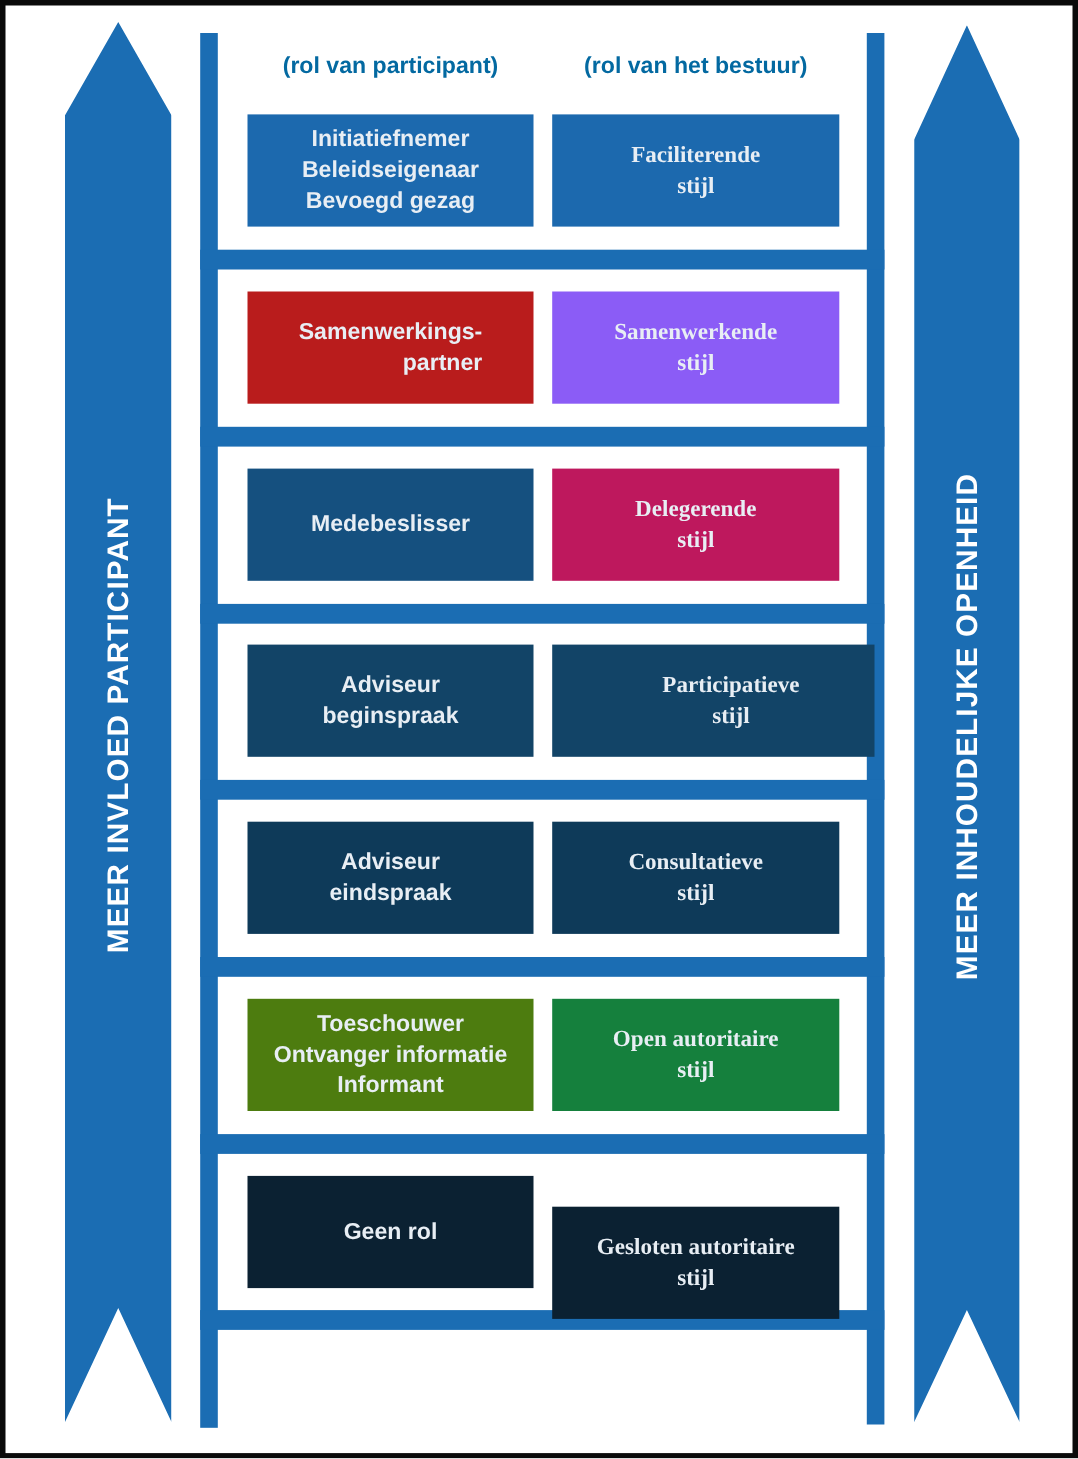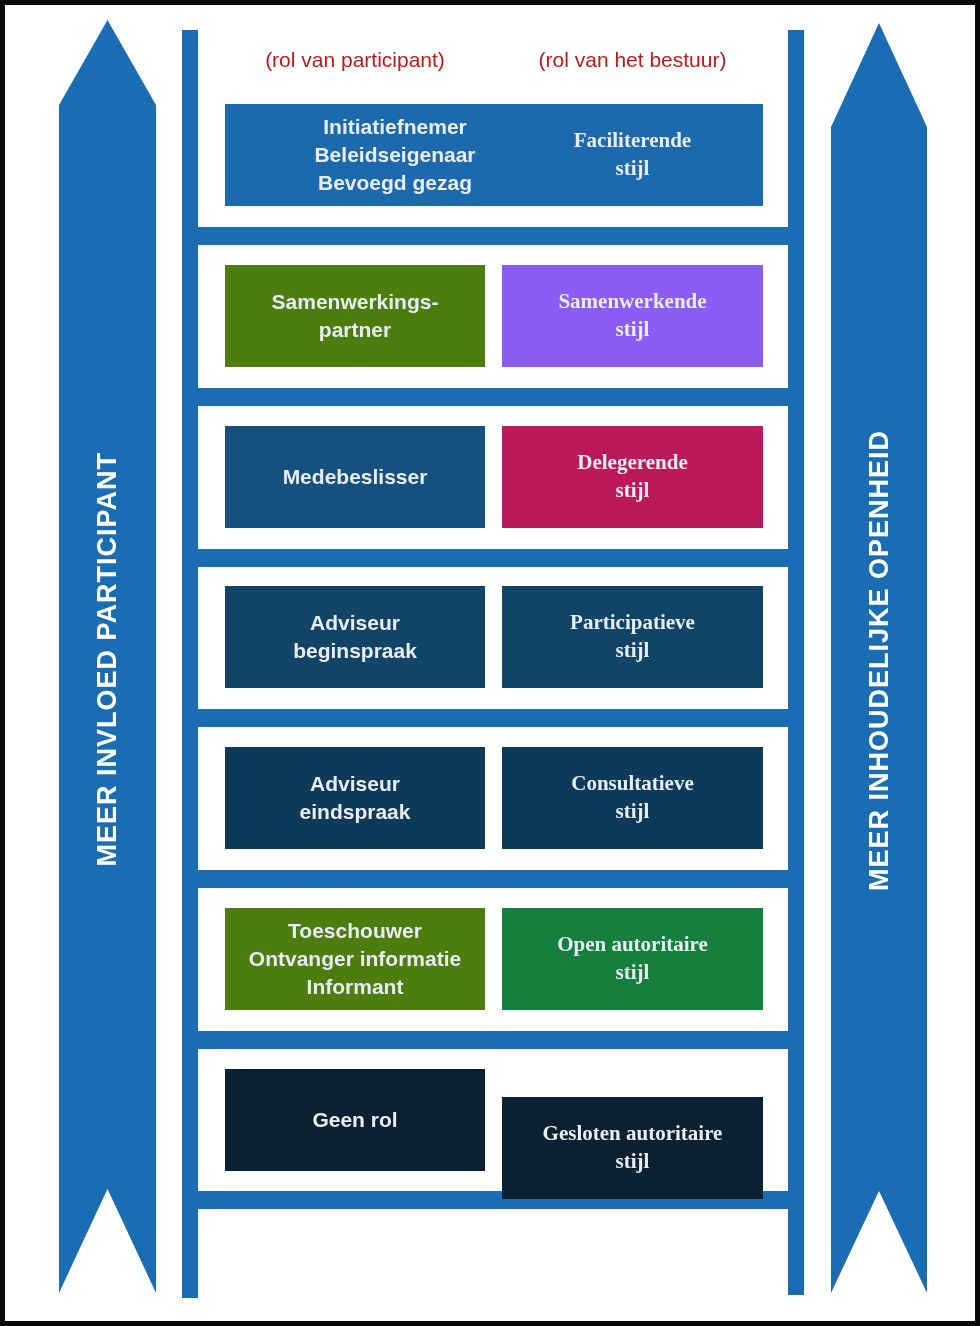--- a/index.html
+++ b/index.html
@@ -30,21 +30,21 @@
   
   .rail{position:absolute;width:16px;}
   .rail-left{left:182px;top:30px;height:1268px;}
   .rail-right{left:788px;top:30px;height:1265px;}
   .rung{position:absolute;left:182px;width:622px;height:18px;}
   .rung-1{top:227px;}.rung-2{top:388px;}.rung-3{top:549px;}
   .rung-4{top:709px;}.rung-5{top:870px;}.rung-6{top:1031px;}.rung-7{top:1191px;}
   
   .col-header{
     position:absolute;top:48px;text-align:center;
-    color:#b91c1c;font-weight:normal;font-size:21px;
+    color:#0369a1;font-weight:bold;font-size:21px;
   }
   .col-header-left{left:225px;width:260px;}
   .col-header-right{left:502px;width:261px;}
   
   .box{
     position:absolute;height:102px;display:flex;align-items:center;justify-content:center;
     text-align:center;color:#e8eef4;font-weight:bold;font-size:21px;line-height:1.32;
     white-space:pre-line;
   }
   .box-left{left:225px;width:260px;}
@@ -74,38 +74,38 @@
   <div class="rung rung-2" style="background: rgb(27, 109, 179);"></div>
   <div class="rung rung-3" style="background: rgb(27, 109, 179);"></div>
   <div class="rung rung-4" style="background: rgb(27, 109, 179);"></div>
   <div class="rung rung-5" style="background: rgb(27, 109, 179);"></div>
   <div class="rung rung-6" style="background: rgb(27, 109, 179);"></div>
   <div class="rung rung-7" style="background: rgb(27, 109, 179);"></div>
 
   <div class="col-header col-header-left">(rol van participant)</div>
   <div class="col-header col-header-right">(rol van het bestuur)</div>
 
-  <div class="box box-left row-1" style="background: rgb(28, 105, 174); padding-left: 40px;">Initiatiefnemer
+  <div class="box box-left row-1" style="background: rgb(28, 105, 174);">Initiatiefnemer
 Beleidseigenaar
 Bevoegd gezag</div>
   <div class="box box-right row-1" style="background: rgb(28, 105, 174);">Faciliterende
 stijl</div>
 
-  <div class="box box-left row-2" style="background: #4d7c0f;">Samenwerkings-
+  <div class="box box-left row-2" style="background: #b91c1c; text-align: right;">Samenwerkings-
 partner</div>
   <div class="box box-right row-2" style="background: #8b5cf6;">Samenwerkende
 stijl</div>
 
   <div class="box box-left row-3" style="background: rgb(21, 80, 127);">Medebeslisser</div>
   <div class="box box-right row-3" style="background: #be185d;">Delegerende
 stijl</div>
 
   <div class="box box-left row-4" style="background: rgb(18, 68, 103);">Adviseur
 beginspraak</div>
-  <div class="box box-right row-4" style="background: rgb(18, 68, 103);">Participatieve
+  <div class="box box-right row-4" style="background: rgb(18, 68, 103); padding-left: 32px;">Participatieve
 stijl</div>
 
   <div class="box box-left row-5" style="background: rgb(14, 58, 89);">Adviseur
 eindspraak</div>
   <div class="box box-right row-5" style="background: rgb(14, 58, 89);">Consultatieve
 stijl</div>
 
   <div class="box box-left row-6" style="background: #4d7c0f;">Toeschouwer
 Ontvanger informatie
 Informant</div>

